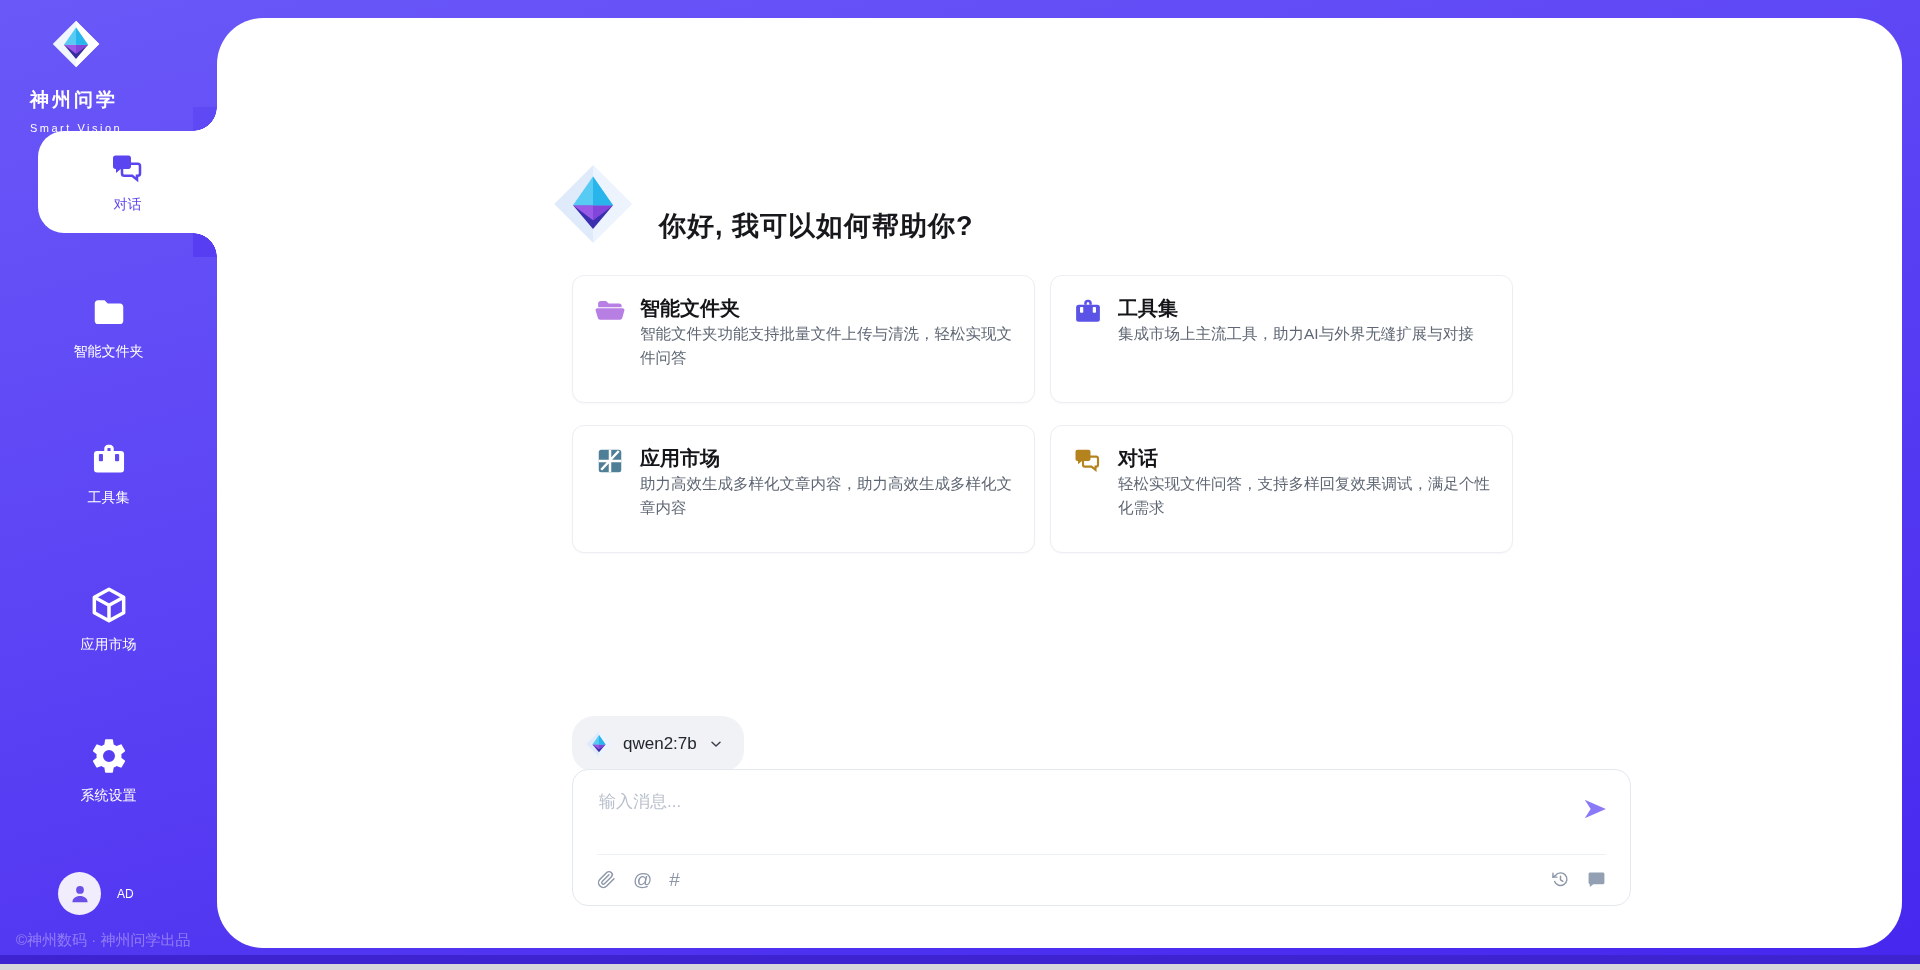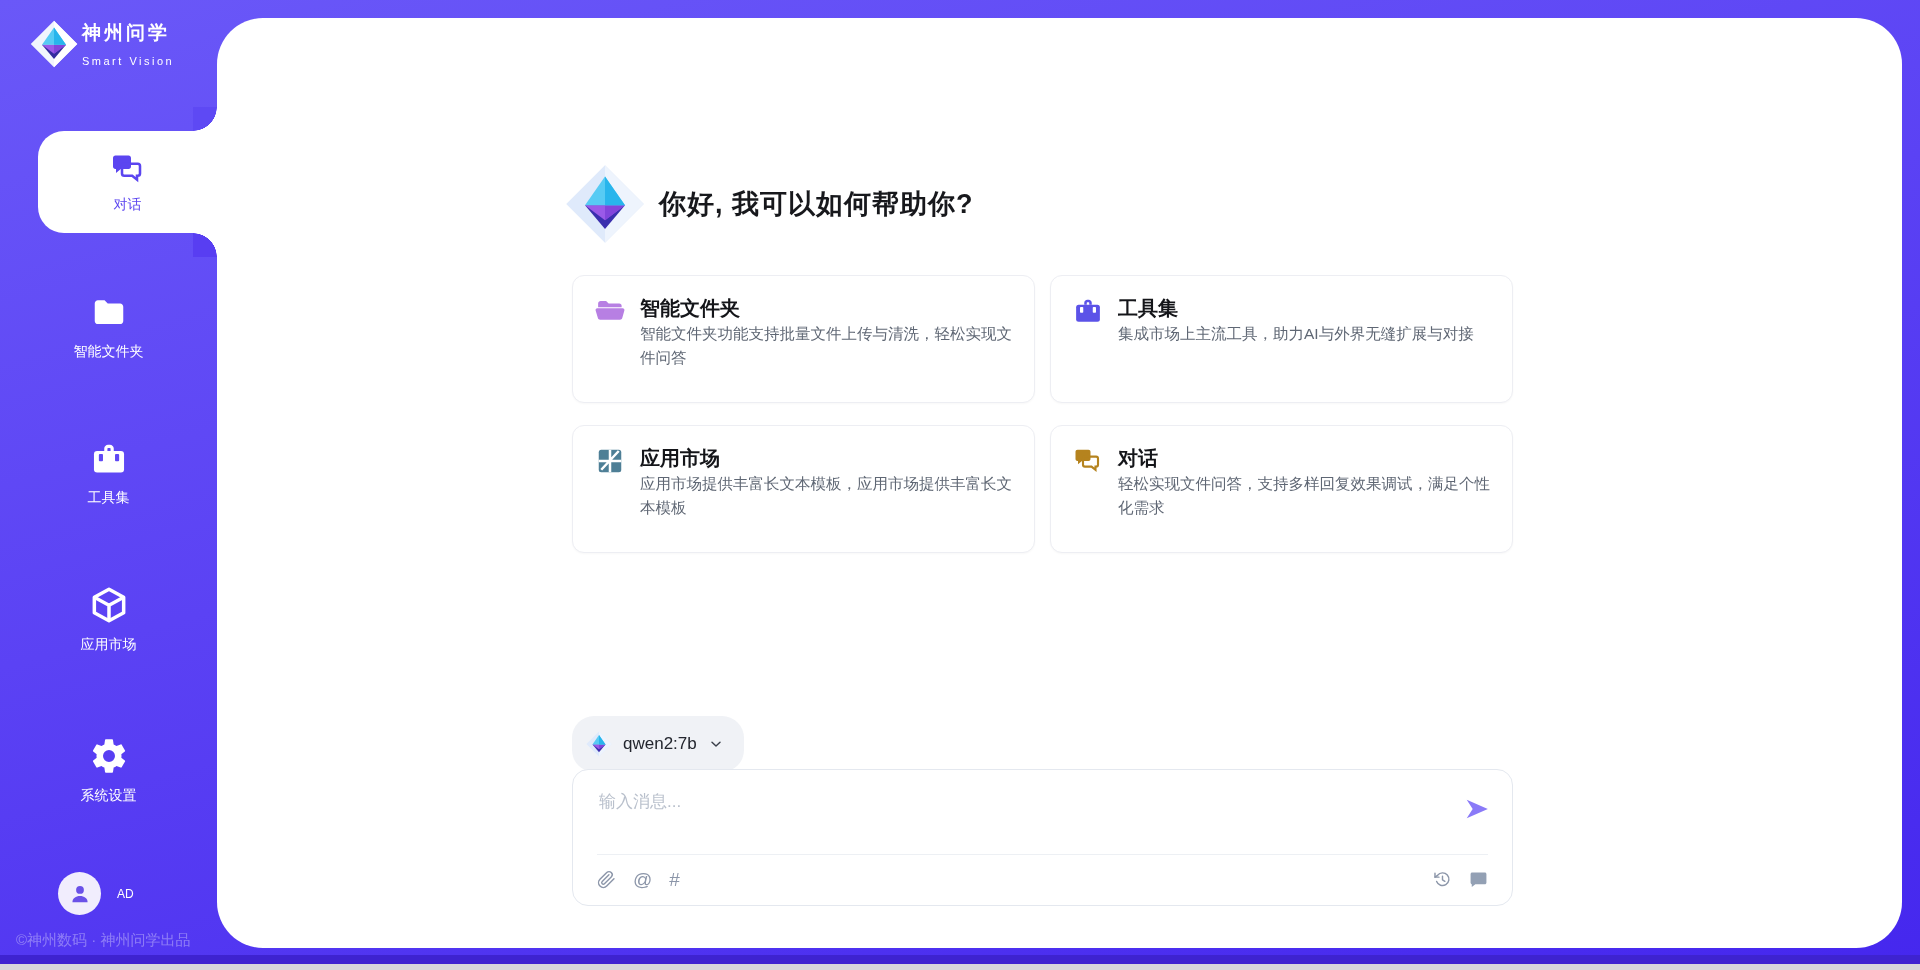--- a/index.html
+++ b/index.html
@@ -9,21 +9,21 @@
     background:linear-gradient(165deg,#6a58f8 0%,#5b42f4 45%,#4527ee 100%);
     position:relative;
   }
 
   
   .strip-dark { position:absolute; left:0; right:0; bottom:6px; height:9px; background:#3e23d0; }
   .strip-gray { position:absolute; left:0; right:0; bottom:0; height:6px; background:#d6d6db; }
 
   
   .sidebar { position:absolute; left:0; top:0; width:217px; height:970px; }
-  .brand { position:absolute; left:30px; top:20px; display:flex; align-items:center; gap:4px; }
+  .brand { position:absolute; left:30px; top:20px; display:flex; align-items:center; gap:20px;flex-direction:column; }
   .brand .dmd { width:48px; height:48px; }
   .brand-cn { color:#fff; font-size:19px; font-weight:bold; letter-spacing:3px; line-height:1.25; }
   .brand-en { color:#fff; font-size:11px; letter-spacing:2.5px; margin-top:10px; }
 
   .nav-tab {
     position:absolute; left:38px; top:131px; width:179px; height:102px;
     background:#fff; border-radius:26px 0 0 26px;
     display:flex; flex-direction:column; align-items:center; justify-content:center; gap:9px;
     cursor:pointer;
   }
@@ -42,42 +42,42 @@
   .avatar { width:43px; height:43px; border-radius:50%; background:#f1edfd; display:flex;
     align-items:center; justify-content:center; }
   .user-name { color:#fff; font-size:12px; }
 
   .copyright { position:absolute; left:16px; top:931px; color:rgba(255,255,255,.34); font-size:15px; }
 
   
   .panel { position:absolute; left:217px; top:18px; right:18px; bottom:22px;
     background:#fff; border-radius:46px; }
 
-  .hero { position:absolute; left:348px; top:146px; display:flex; align-items:center; gap:14px; }
+  .hero { position:absolute; left:336px; top:146px; display:flex; align-items:flex-end; gap:26px; }
   .hero .dmd { width:80px; height:80px; }
   .greeting { font-size:27px; font-weight:bold; color:#17181c; letter-spacing:1px; }
 
   .cards { position:absolute; left:355px; top:257px; display:grid;
     grid-template-columns:463px 463px; gap:22px 15px; }
   .card { height:128px; background:#fff; border:1px solid #edeef3; border-radius:12px;
     padding:19px 22px; display:flex; gap:15px; cursor:pointer;
     box-shadow:0 1px 2px rgba(16,24,40,.03); }
   .card .cicon { width:30px; height:30px; flex:0 0 30px; margin-top:1px; }
   .card-title { font-size:20px; font-weight:bold; color:#141519; }
   .card-desc { font-size:15.5px; color:#5f6774; line-height:1.55; width:384px; }
   .ic-purple { color:#b77fe3; } .ic-indigo { color:#5b52e8; }
   .ic-teal { color:#4e7f96; } .ic-amber { color:#b5831e; }
 
   .model-pill { position:absolute; left:355px; top:698px; height:56px;
     display:inline-flex; align-items:center; gap:11px; padding:0 20px 0 14px;
     background:#f0f2f6; border-radius:22px; cursor:pointer; }
   .model-pill .dmd { width:26px; height:26px; }
   .model-name { font-size:17px; color:#23262e; }
 
-  .composer { position:absolute; left:355px; top:751px; width:941px; height:137px;
+  .composer { position:absolute; left:355px; top:751px; width:1059px; height:137px;
     border:1.5px solid #e4e8ef; border-radius:16px; background:#fff; }
   .composer textarea { position:absolute; left:0; top:0; width:100%; height:80px;
     border:none; outline:none; resize:none; padding:20px 70px 0 26px;
     font-family:"Liberation Sans","DejaVu Sans",sans-serif; font-size:17px; color:#30343c;
     background:transparent; }
   .composer textarea::placeholder { color:#b9c0cc; }
   .send-btn { position:absolute; right:22px; top:26px; width:26px; height:26px; cursor:pointer; }
   .comp-divider { position:absolute; left:24px; right:24px; top:84px; height:1px; background:#edf0f4; }
   .comp-toolbar { position:absolute; left:24px; right:24px; bottom:0; height:51px;
     display:flex; align-items:center; justify-content:space-between; }
@@ -212,21 +212,21 @@
       </div>
     </div>
 
     <div class="card">
       <svg class="cicon ic-teal" viewBox="0 0 24 24">
         <rect x="3" y="3" width="18" height="18" rx="2" fill="currentColor"></rect>
         <path d="M12 3v18M3 12h18M19 4 5 19" stroke="#fff" stroke-width="2"></path>
       </svg>
       <div>
         <div class="card-title">应用市场</div>
-        <div class="card-desc">应用市场提供丰富长文本模板，应用市场提供丰富长文本模板</div>
+        <div class="card-desc">助力高效生成多样化文章内容，助力高效生成多样化文章内容</div>
       </div>
     </div>
 
     <div class="card">
       <svg class="cicon ic-amber" viewBox="0 0 24 24">
         <path d="M2 4.6C2 3.7 2.7 3 3.6 3h8.8c.9 0 1.6.7 1.6 1.6v5.8c0 .9-.7 1.6-1.6 1.6H7.2L4 14.6v-2.6H3.6C2.7 12 2 11.3 2 10.4V4.6Z" fill="currentColor"></path>
         <path d="M9.5 8.5h9c.8 0 1.5.7 1.5 1.5v5c0 .8-.7 1.5-1.5 1.5H18v2.6l-3.2-2.6H9.5C8.7 16.5 8 15.8 8 15v-5c0-.8.7-1.5 1.5-1.5Z" fill="none" stroke="currentColor" stroke-width="1.7"></path>
       </svg>
       <div>
         <div class="card-title">对话</div>

